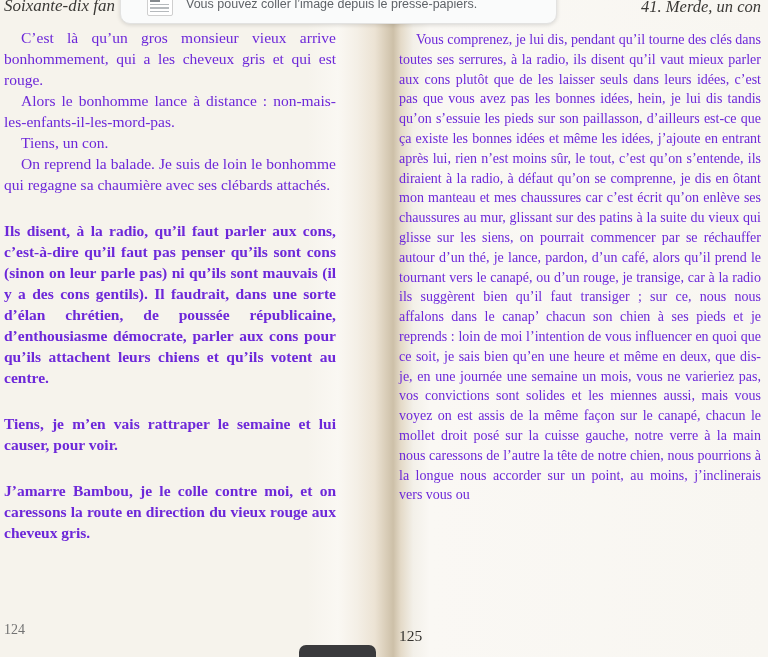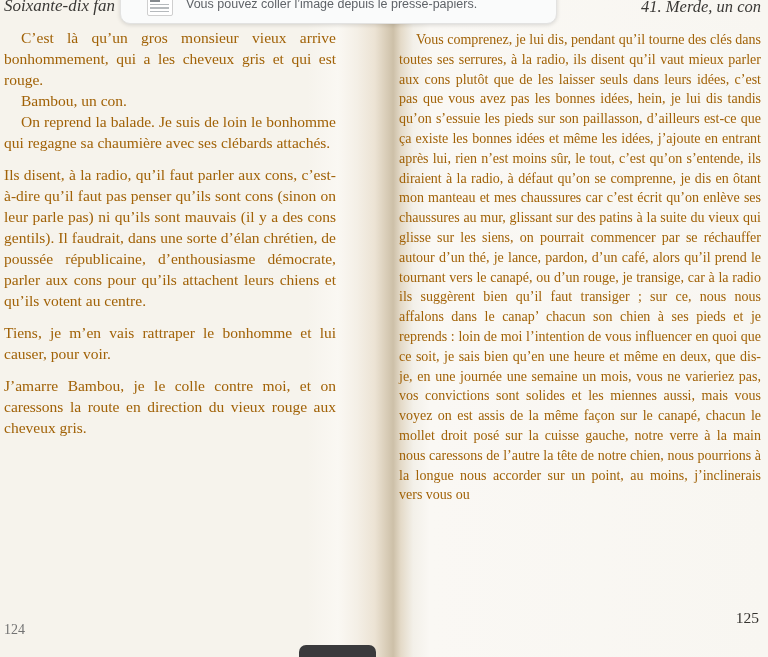--- a/index.html
+++ b/index.html
@@ -11,47 +11,47 @@
     position:absolute;inset:0;
     background:linear-gradient(90deg,
       #f6f3ec 0%, #f6f3ec 40%,
       #faf8f3 44%, #f4efe6 46.5%,
       #ece3d4 48.8%, #d9cdb8 50.3%,
       #cdc0a8 51.2%, #e4dac8 52.2%,
       #f3f0e9 53.8%, #faf8f4 56%,
       #f8f6f1 100%);
   }
   .page-text{
-    color:#a16207;text-align:justify;
+    color:#6d28d9;text-align:justify;
   }
   .lpage{
     position:absolute;left:4px;top:27px;width:332px;
     font-size:15.5px;line-height:21px;
   }
   .rpage{
     position:absolute;left:399px;top:30px;width:362px;
     font-size:14px;line-height:19.8px;
   }
   .lpage p,.rpage p{margin:0;padding:0;}
   p.indent{text-indent:17px;}
-  p.gap{margin-top:11px;}
+  p.gap{margin-top:25px;font-weight:bold;}
   .header-left{
     position:absolute;left:4px;top:-4px;
     font-style:italic;font-size:17px;line-height:20px;color:#3a3835;
   }
   .header-right{
     position:absolute;left:399px;top:-3px;width:362px;text-align:right;
     font-style:italic;font-size:16.5px;line-height:20px;color:#3a3835;
   }
   .pagenum-left{
     position:absolute;left:4px;top:622px;
     font-size:14px;color:#737373;
   }
   .pagenum-right{
-    position:absolute;left:399px;top:609px;width:360px;text-align:right;
+    position:absolute;left:399px;top:627px;width:360px;text-align:left;
     font-size:15.5px;color:#35332f;
   }
   .tooltip{
     position:absolute;left:120px;top:-20px;width:437px;height:44px;
     box-sizing:border-box;
     background:#fafbfb;border:1px solid #e2e2e1;border-radius:10px;
     box-shadow:0 1px 4px rgba(0,0,0,0.14);
     display:flex;align-items:flex-start;gap:13px;
     padding:16px 16px 0 26px;
     font-family:"Liberation Sans",sans-serif;
@@ -80,24 +80,25 @@
 </style>
 </head>
 <body>
 
 <div class="spread"></div>
 
 <div>
   <div class="header-left">Soixante-dix fan</div>
   <div class="lpage page-text">
     <p class="indent">C’est là qu’un gros monsieur vieux arrive bonhommement, qui a les cheveux gris et qui est rouge.</p>
-    <p class="indent">Bambou, un con.</p>
+    <p class="indent">Alors le bonhomme lance à distance&nbsp;: non-mais-les-enfants-il-les-mord-pas.</p>
+    <p class="indent">Tiens, un con.</p>
     <p class="indent">On reprend la balade. Je suis de loin le bonhomme qui regagne sa chaumière avec ses clébards attachés.</p>
     <p class="gap">Ils disent, à la radio, qu’il faut parler aux cons, c’est-à-dire qu’il faut pas penser qu’ils sont cons (sinon on leur parle pas) ni qu’ils sont mauvais (il y a des cons gentils). Il faudrait, dans une sorte d’élan chrétien, de poussée républicaine, d’enthousiasme démocrate, parler aux cons pour qu’ils attachent leurs chiens et qu’ils votent au centre.</p>
-    <p class="gap">Tiens, je m’en vais rattraper le bonhomme et lui causer, pour voir.</p>
+    <p class="gap">Tiens, je m’en vais rattraper le semaine et lui causer, pour voir.</p>
     <p class="gap">J’amarre Bambou, je le colle contre moi, et on caressons la route en direction du vieux rouge aux cheveux gris.</p>
   </div>
   <div class="pagenum-left">124</div>
 </div>
 
 <div></div>
 
 <div>
   <div class="header-right">41. Merde, un con</div>
   <div class="rpage page-text">

